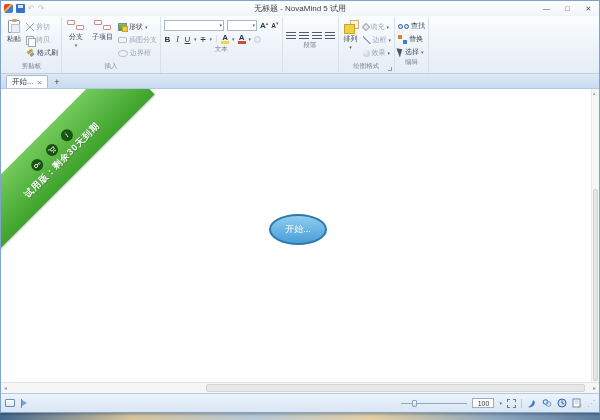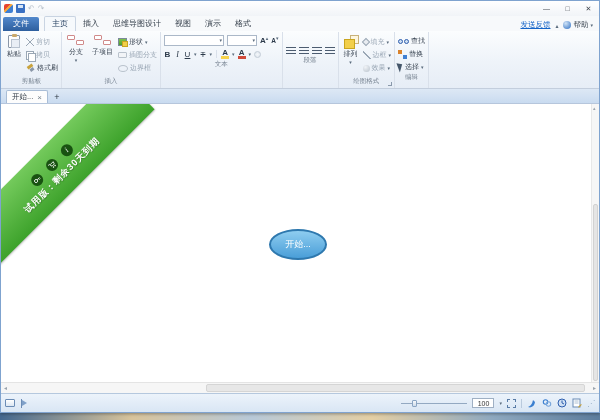--- a/index.html
+++ b/index.html
@@ -152,45 +152,28 @@
 
   <div class="window">
 
     <div class="titlebar">
       <div class="qat">
         <span class="appicon"></span>
         <span class="saveicon"></span>
         <span class="qbtn">↶</span>
         <span class="qbtn">↷</span>
       </div>
+      <div class="title">无标题 - NovaMind 5 试用</div>
       <div class="wctrl">
         <span class="wbtn">—</span>
         <span class="wbtn">□</span>
         <span class="wbtn">✕</span>
       </div>
     </div>
 
-    <div class="tabrow">
-      <span class="tab file">文件</span>
-      <span class="tab active">主页</span>
-      <span class="tab">插入</span>
-      <span class="tab">思维导图设计</span>
-      <span class="tab">视图</span>
-      <span class="tab">演示</span>
-      <span class="tab">格式</span>
-      <div class="tabrow-right">
-        <span class="feedback">发送反馈</span>
-        <span class="collapse">▴</span>
-        <span class="helpwrap">
-          <span class="helpicon"></span>
-          <span>帮助</span>
-          <span class="ddg">▾</span>
-        </span>
-      </div>
-    </div>
 
     <div class="ribbon">
 
       <div class="rgroup">
         <div class="rcontent">
           <div class="bigbtn">
             <span class="ic-paste"></span>
             <span>粘贴</span>
           </div>
           <div class="minicol">

